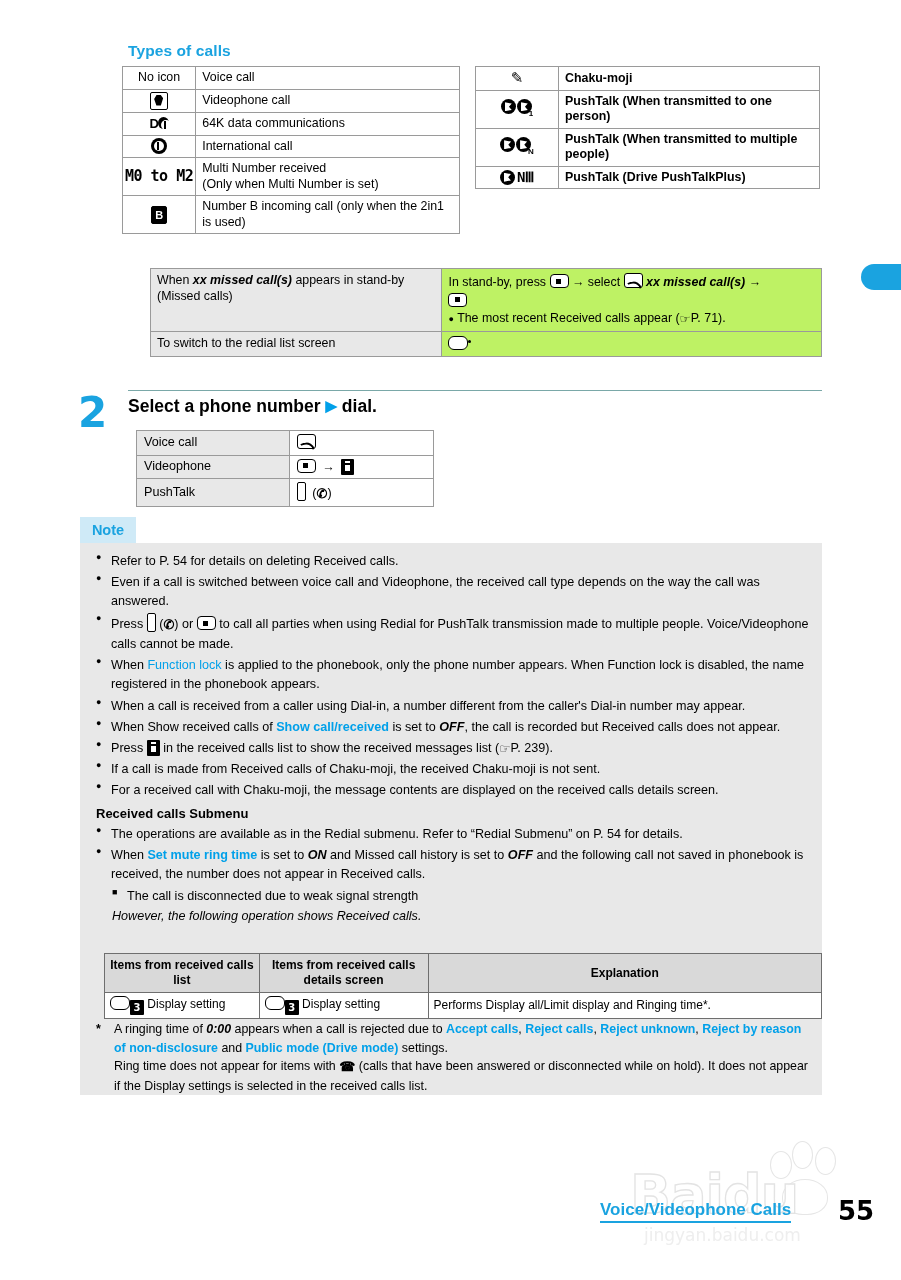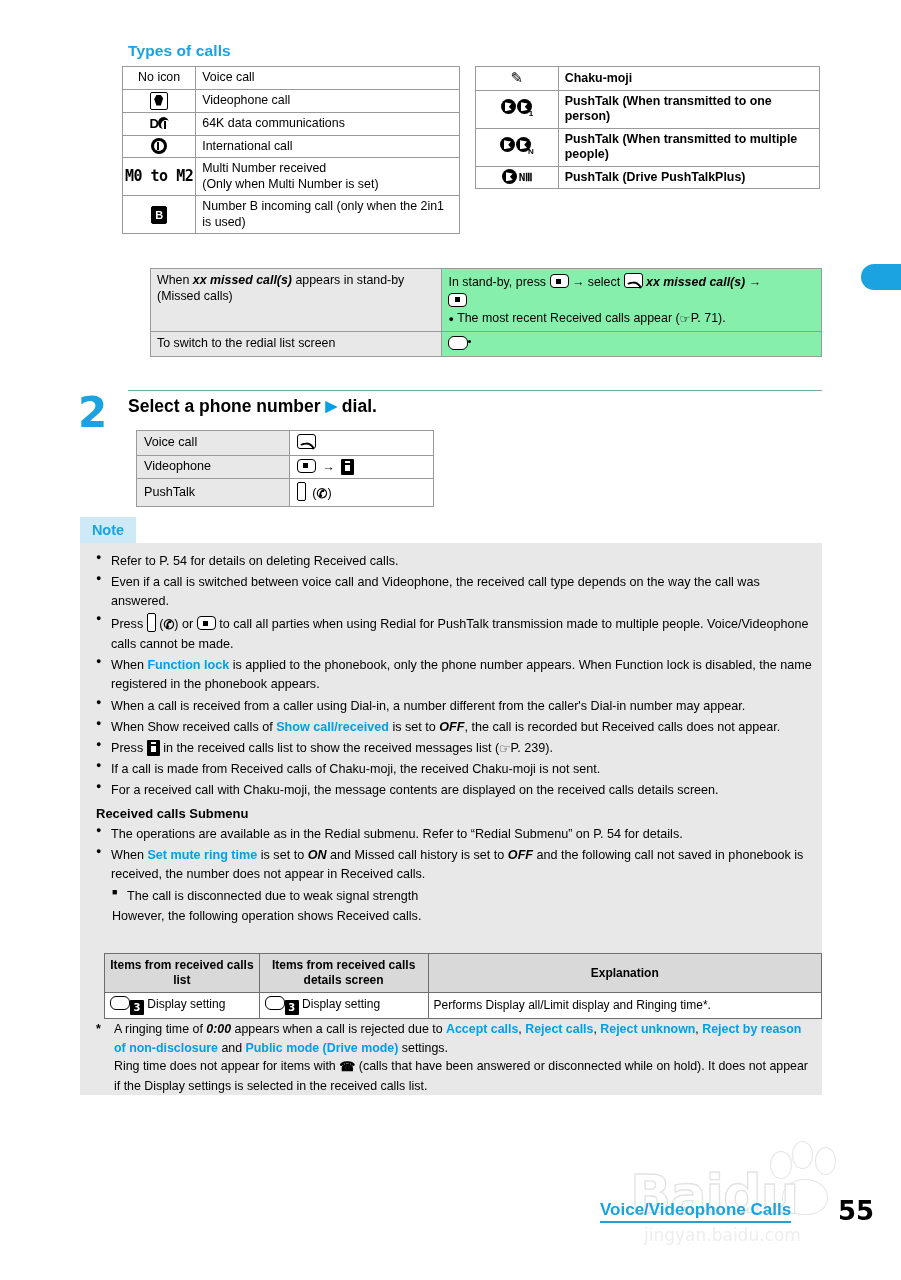--- a/index.html
+++ b/index.html
@@ -32,21 +32,21 @@
   #types-left td.tx{width:264px;}
   
   #types-right{left:475px;top:66px;width:345px;}
   #types-right td.ic{width:83px;text-align:center;padding:2px 2px;}
   #types-right td.tx{width:262px;font-weight:bold;}
 
   
   #missed{left:150px;top:268px;width:672px;}
   #missed td{vertical-align:top;padding:4px 6px;}
   #missed td.l{width:290px;background:#e8e8e8;}
-  #missed td.r{width:382px;background:#86efac;margin-left:36px;}
+  #missed td.r{width:382px;background:#bef264;margin-left:36px;}
 
   
   #step2tbl{left:136px;top:430px;width:298px;}
   #step2tbl td{padding:3px 7px;font-size:12.6px;}
   #step2tbl td.l{width:150px;background:#e8e8e8;}
   #step2tbl td.r{width:148px;background:#fff;}
 
   
   #submenu{left:104px;top:953px;width:718px;}
   #submenu th,#submenu td{border:1px solid #6e6e6e;font-size:12px;}
@@ -149,21 +149,21 @@
   }
   .note-body{
     position:absolute;left:80px;top:543px;width:742px;height:552px;
     background:#e8e8e8;
   }
   .note-inner{position:absolute;left:96px;top:552px;width:718px;font-size:12.6px;line-height:1.52;}
   .bul{position:relative;padding-left:15px;margin-bottom:2px;}
   .bul::before{content:"\25CF";position:absolute;left:0;top:-1px;font-size:9px;}
   .sq{position:relative;padding-left:31px;margin-bottom:1px;}
   .sq::before{content:"\25A0";position:absolute;left:16px;top:-1px;font-size:9px;}
-  .plain{padding-left:16px;margin-bottom:3px;}
+  .plain{padding-left:16px;margin-bottom:3px;font-style:italic;}
   .subhead{font-weight:bold;font-size:13px;margin-top:4px;margin-bottom:1px;}
   .bold-i{font-weight:bold;font-style:italic;}
   .footnote{
     position:absolute;left:96px;top:1020px;width:720px;font-size:12.4px;line-height:1.5;
   }
   .fn-star{position:absolute;left:0;top:0;font-weight:bold;}
   .fn-txt{padding-left:18px;}
 
   
   .tab-marker{
@@ -252,21 +252,21 @@
       <td class="tx">PushTalk (When transmitted to one person)</td>
     </tr>
     <tr>
       <td class="ic">
         <span class="circ sub"></span><span class="circ"></span><span class="subn">N</span>
       </td>
       <td class="tx">PushTalk (When transmitted to multiple people)</td>
     </tr>
     <tr>
       <td class="ic">
-        <span class="circ"></span><span class="mnum" style="font-size:11px;margin-left:2px;">NⅢ</span>
+        <span class="circ"></span><span class="mnum" style="font-size:14px;margin-left:2px;">NⅢ</span>
       </td>
       <td class="tx">PushTalk (Drive PushTalkPlus)</td>
     </tr>
   </tbody>
     </table>
 
   <table class="tbl" id="missed">
     <tbody>
         <tr>
       <td class="l">
@@ -329,21 +329,21 @@
   <div class="note-label">Note</div>
   <div class="note-body"></div>
 
   <div class="note-inner">
     <div class="bul"><span>Refer to P. 54 for details on deleting Received calls.</span></div>
     <div class="bul"><span>Even if a call is switched between voice call and Videophone, the received call type depends on the way the call was answered.</span></div>
     <div class="bul">
       <span>Press </span><span class="ptbar"></span> (<span class="ptp">✆</span>)<span> or </span><span class="keyc"></span><span> to call all parties when using Redial for PushTalk transmission made to multiple people. Voice/Videophone calls cannot be made.</span>
     </div>
     <div class="bul">
-      <span>When </span><span class="blue" style="font-weight:bold;">Function lock</span><span> is applied to the phonebook, only the phone number appears. When Function lock is disabled, the name registered in the phonebook appears.</span>
+      <span>When </span><span class="blue" style="font-weight:normal;">Function lock</span><span> is applied to the phonebook, only the phone number appears. When Function lock is disabled, the name registered in the phonebook appears.</span>
     </div>
     <div class="bul"><span>When a call is received from a caller using Dial-in, a number different from the caller's Dial-in number may appear.</span></div>
     <div class="bul">
       <span>When Show received calls of </span><span class="blue" style="font-weight:bold;">Show call/received</span><span> is set to </span><span class="bold-i">OFF</span><span>, the call is recorded but Received calls does not appear.</span>
     </div>
     <div class="bul">
       <span>Press </span><span class="keyi"></span><span> in the received calls list to show the received messages list (</span><span class="g">☞</span><span>P. 239).</span>
     </div>
     <div class="bul"><span>If a call is made from Received calls of Chaku-moji, the received Chaku-moji is not sent.</span></div>
     <div class="bul"><span>For a received call with Chaku-moji, the message contents are displayed on the received calls details screen.</span></div>

